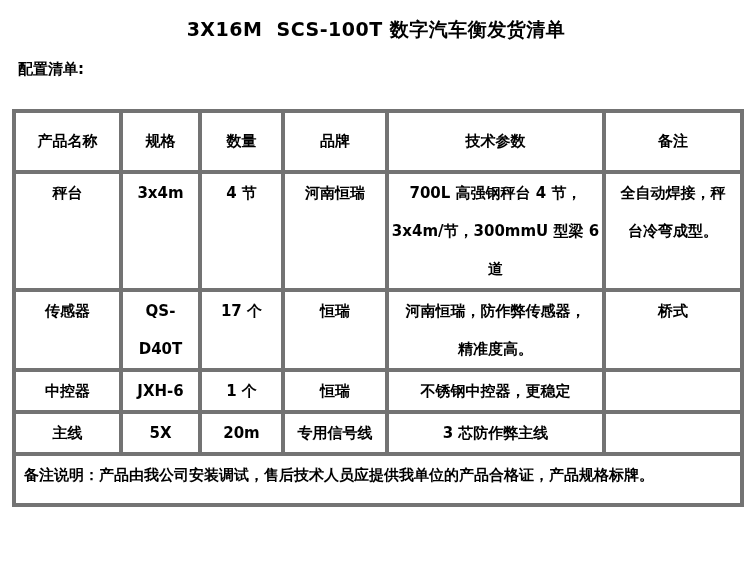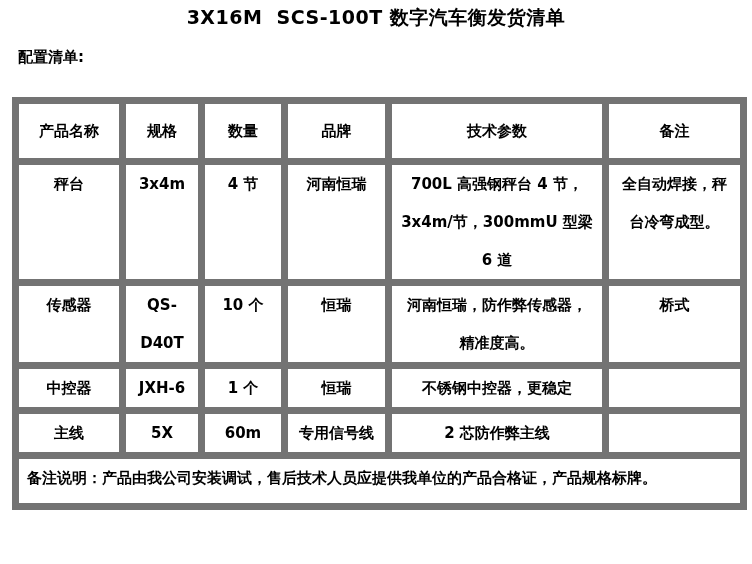--- a/index.html
+++ b/index.html
@@ -11,38 +11,38 @@
     width: 752px;
     height: 564px;
     font-family: "DejaVu Sans", "Liberation Sans", sans-serif;
     color: #000000;
     font-weight: 700;
     overflow: hidden;
   }
   .doc-title {
     text-align: center;
     font-size: 19px;
-    padding-top: 5px;
+    padding-top: 17px;
     white-space: pre;
     letter-spacing: 0.5px;
   }
   .doc-subtitle {
     font-size: 15px;
     margin: 17px 8px 0 18px;
   }
   table.spec-table {
     border-collapse: collapse;
     table-layout: fixed;
     margin: 30px 0 0 12px;
     width: 728px;
     border: 2px solid #000000;
   }
   .spec-table th,
   .spec-table td {
-    border: 7px solid #737373;
+    border: 4px solid #737373;
     text-align: center;
     font-size: 15px;
     white-space: pre-line;
     overflow: hidden;
     padding: 0 2px;
     box-sizing: border-box;
   }
   .spec-table thead th {
     height: 61px;
     vertical-align: middle;
@@ -96,40 +96,40 @@
       <td>4 节</td>
       <td>河南恒瑞</td>
       <td>700L 高强钢秤台 4 节，
 3x4m/节，300mmU 型梁 6 道</td>
       <td>全自动焊接，秤
 台冷弯成型。</td>
     </tr>
     <tr class="r-tall">
       <td>传感器</td>
       <td>QS-D40T</td>
-      <td>10 个</td>
+      <td>17 个</td>
       <td>恒瑞</td>
       <td>河南恒瑞，防作弊传感器，
 精准度高。</td>
       <td>桥式</td>
     </tr>
     <tr class="r-short">
       <td>中控器</td>
       <td>JXH-6</td>
       <td>1 个</td>
       <td>恒瑞</td>
       <td>不锈钢中控器，更稳定</td>
       <td></td>
     </tr>
     <tr class="r-med">
       <td>主线</td>
       <td>5X</td>
-      <td>60m</td>
+      <td>20m</td>
       <td>专用信号线</td>
-      <td>2 芯防作弊主线</td>
+      <td>3 芯防作弊主线</td>
       <td></td>
     </tr>
   </tbody>
   <tfoot>
     <tr>
       <td colspan="6">备注说明：产品由我公司安装调试，售后技术人员应提供我单位的产品合格证，产品规格标牌。</td>
     </tr>
   </tfoot>
 </table>
 

